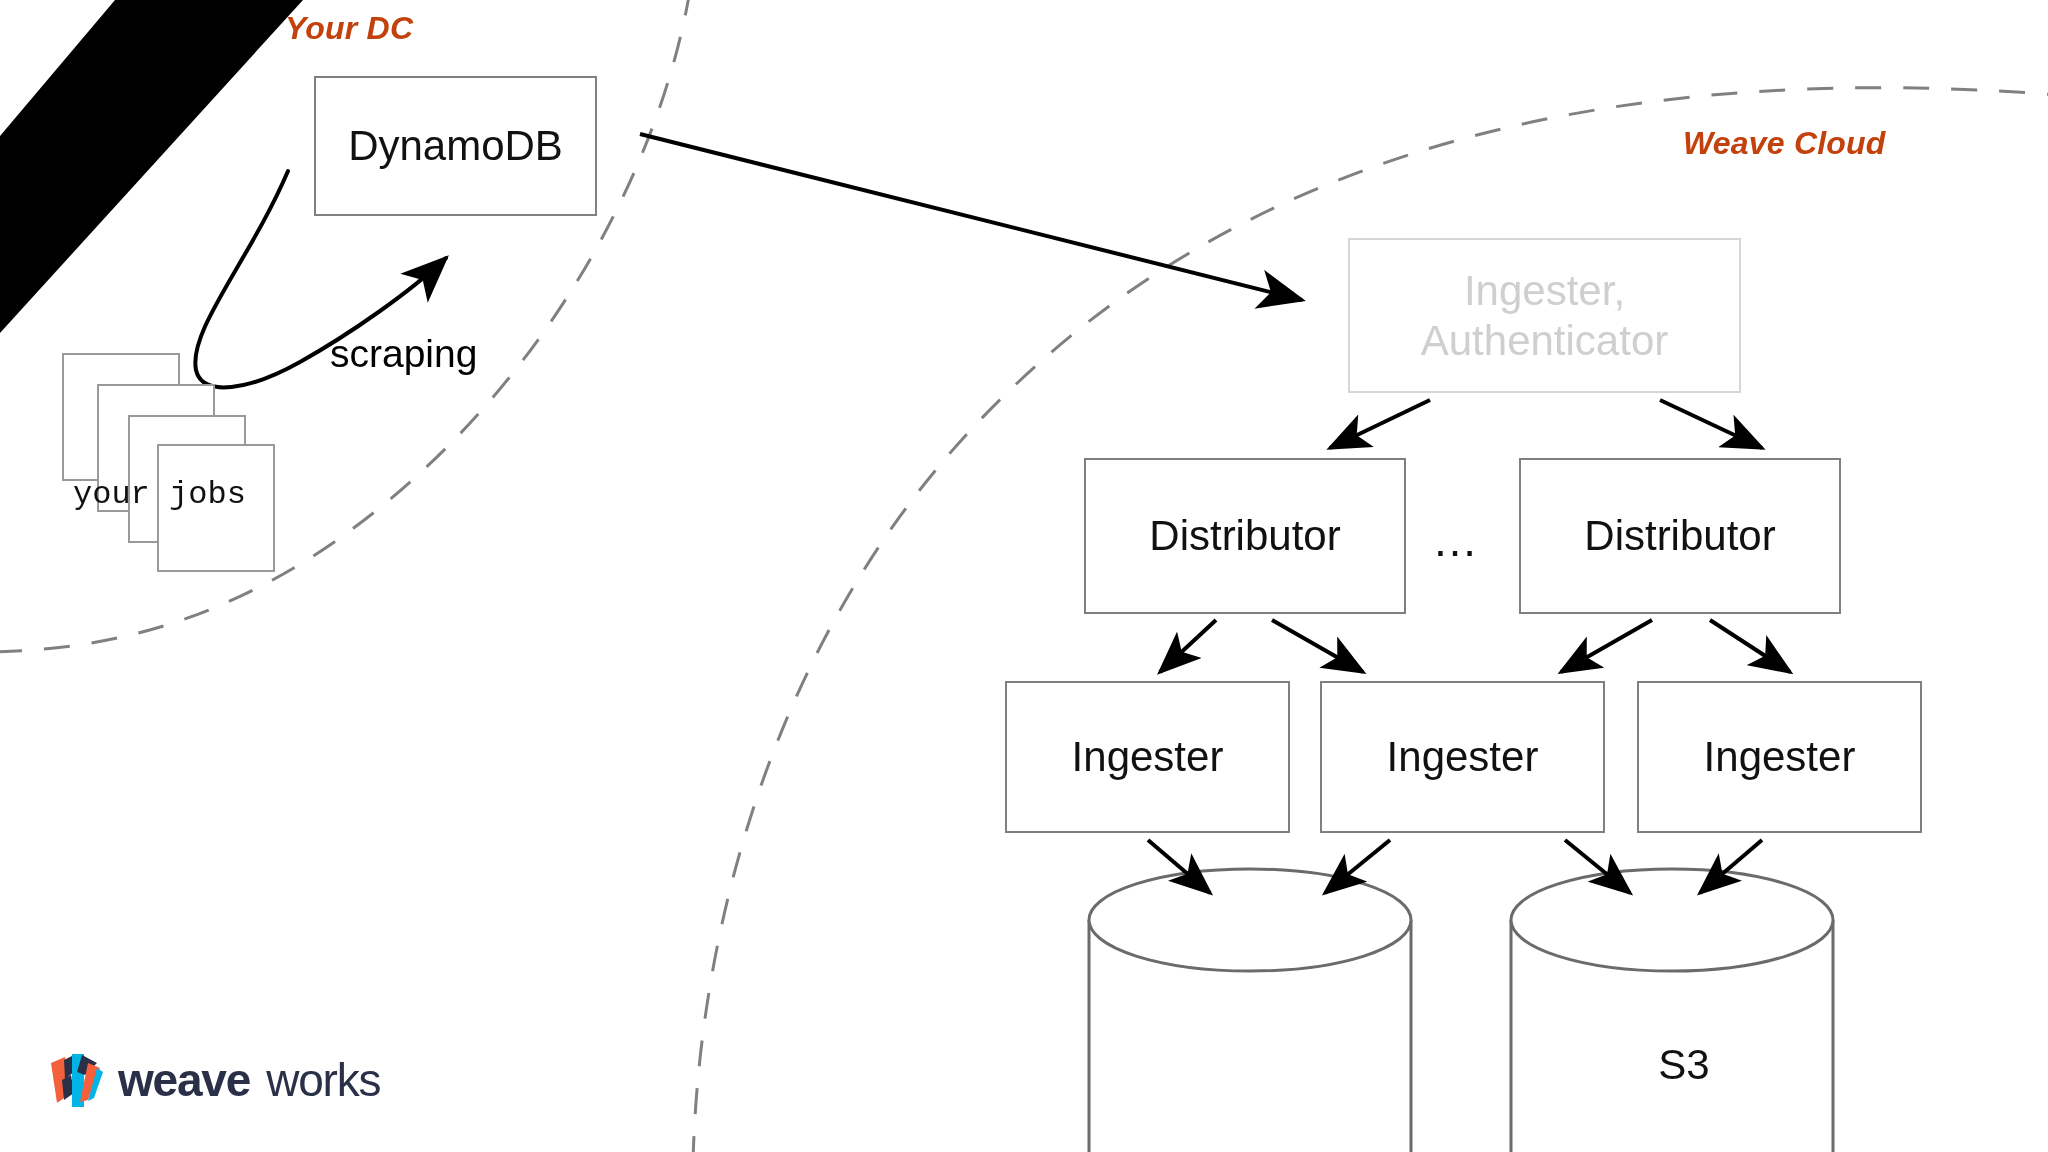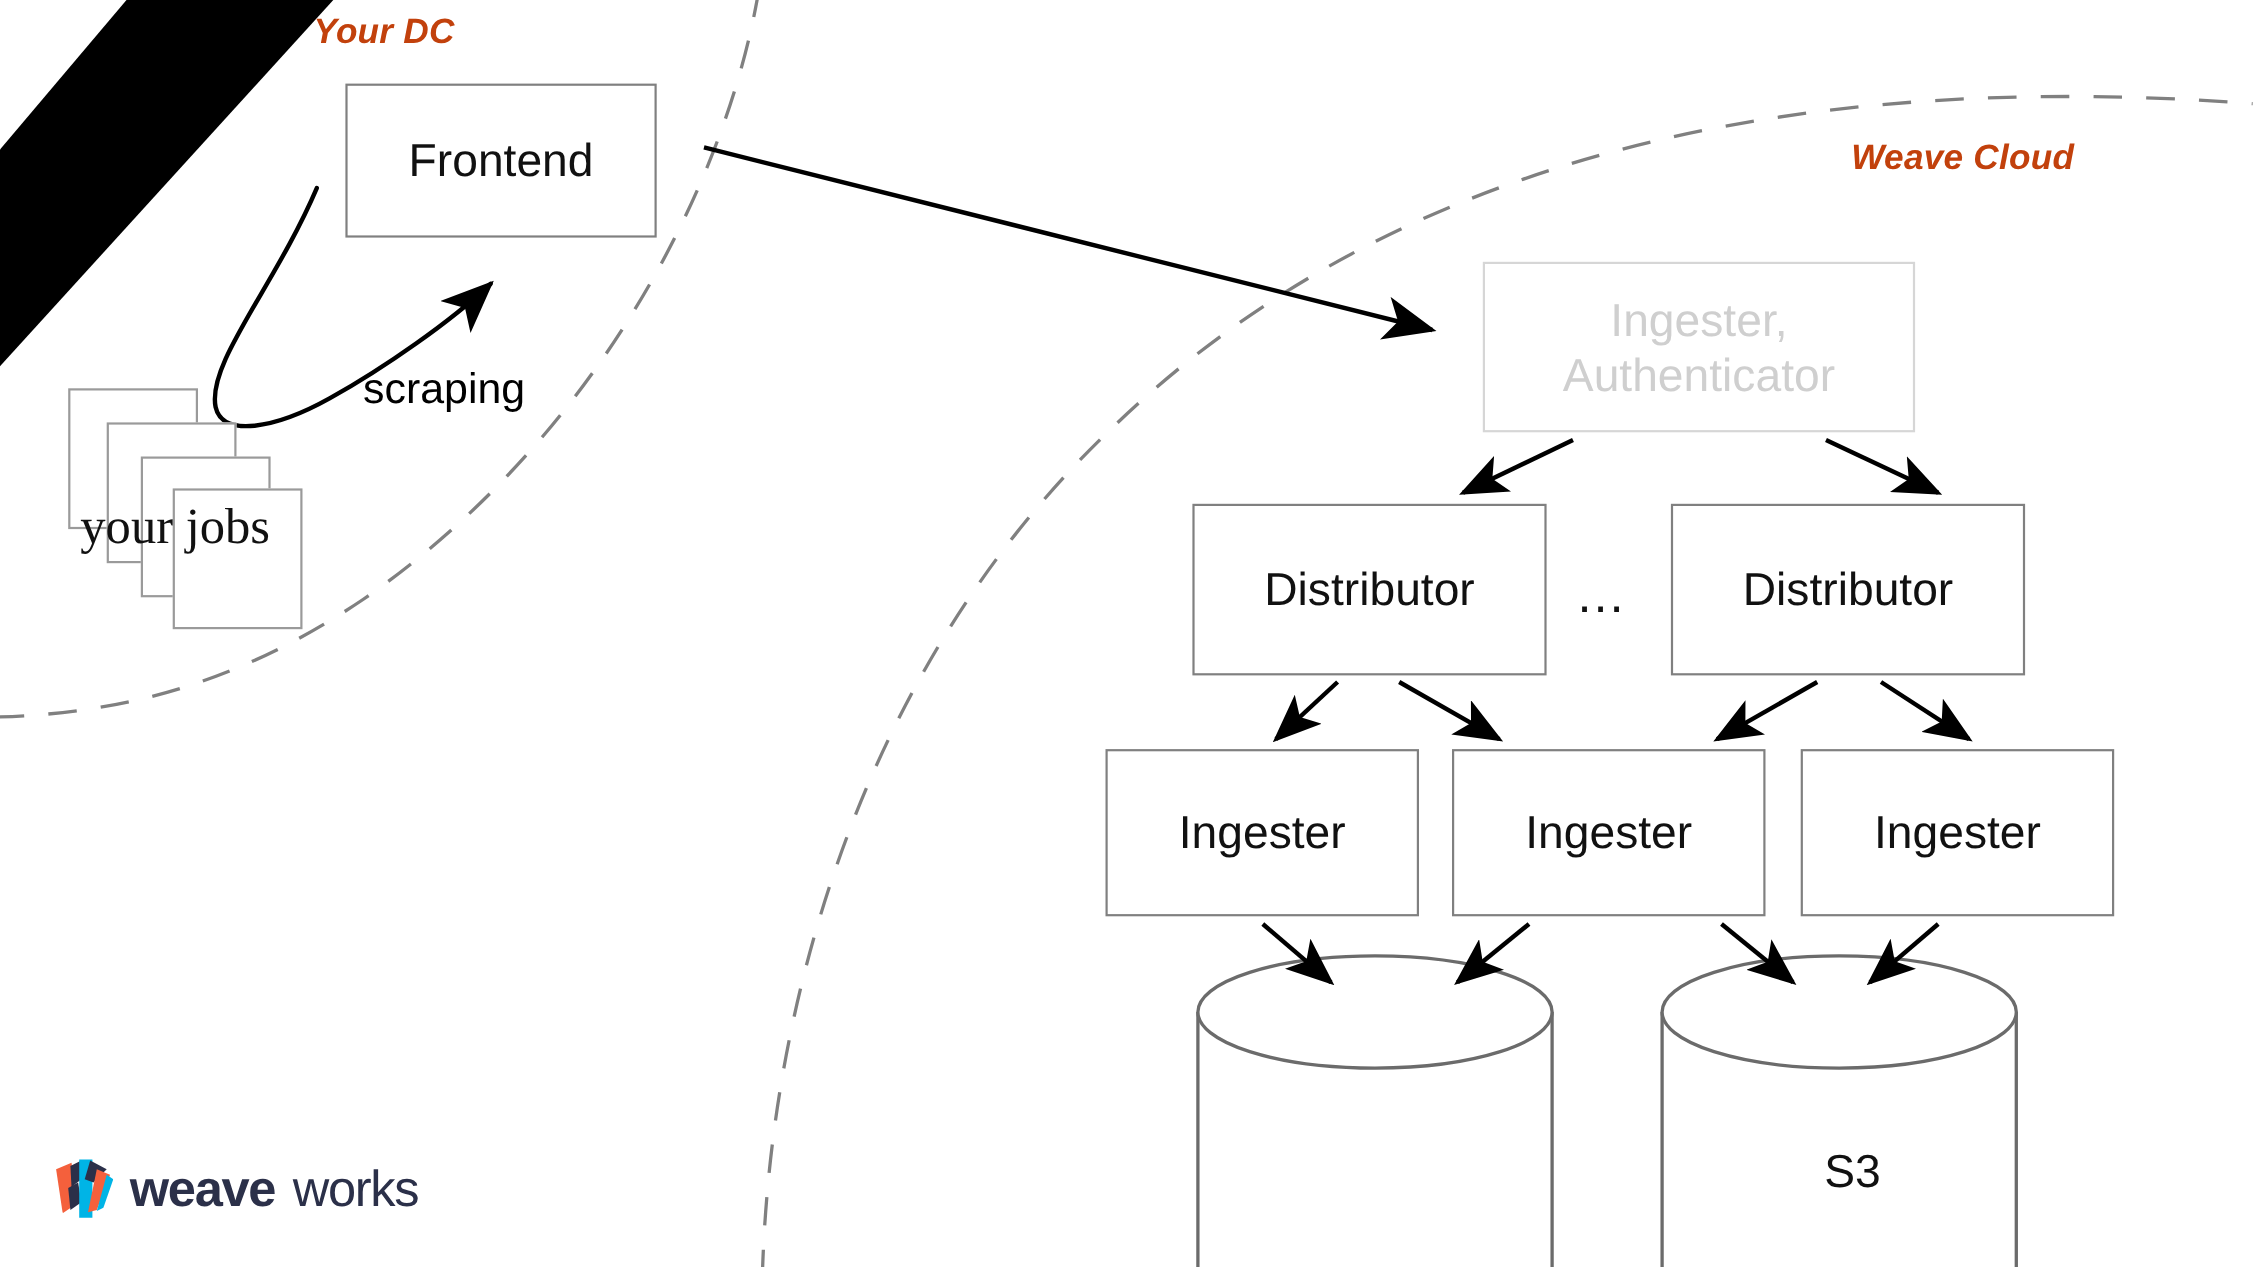--- a/index.html
+++ b/index.html
@@ -42,24 +42,25 @@
   .edge-label {
     position: absolute;
     font-family: "Liberation Sans", sans-serif;
     font-size: 39px;
     color: #000000;
     white-space: nowrap;
   }
 
   .jobs-label {
     position: absolute;
-    font-family: Liberation Serif, serif;
-    font-size: 46px;
+    font-family: Liberation Mono, monospace;
+    font-size: 32px;
     color: #111111;
     white-space: nowrap;
+    margin-top: 24px;
   }
 
   .ellipsis-label {
     position: absolute;
     font-family: "Liberation Sans", sans-serif;
     font-size: 46px;
     color: #111111;
     letter-spacing: 2px;
   }
 
@@ -146,21 +147,21 @@
   <div class="zone-label" style="left:285px; top:10px;">Your DC</div>
   <div class="zone-label" style="left:1683px; top:125px;">Weave Cloud</div>
 
   <div class="job-card" style="left:62px;  top:353px; width:118px; height:128px; z-index:2;"></div>
   <div class="job-card" style="left:97px;  top:384px; width:118px; height:128px; z-index:3;"></div>
   <div class="job-card" style="left:128px; top:415px; width:118px; height:128px; z-index:4;"></div>
   <div class="job-card" style="left:157px; top:444px; width:118px; height:128px; z-index:5;"></div>
   <div class="jobs-label" style="left:73px; top:452px; z-index:6;">your jobs</div>
 
   <div class="node-box" style="left:314px; top:76px; width:283px; height:140px;">
-    <span class="node-text">Frontend</span>
+    <span class="node-text">DynamoDB</span>
   </div>
 
   <div class="node-box faded" style="left:1348px; top:238px; width:393px; height:155px;">
     <span class="node-text">Ingester,
 Authenticator</span>
   </div>
 
   <div class="node-box" style="left:1084px; top:458px; width:322px; height:156px;">
     <span class="node-text">Distributor</span>
   </div>

